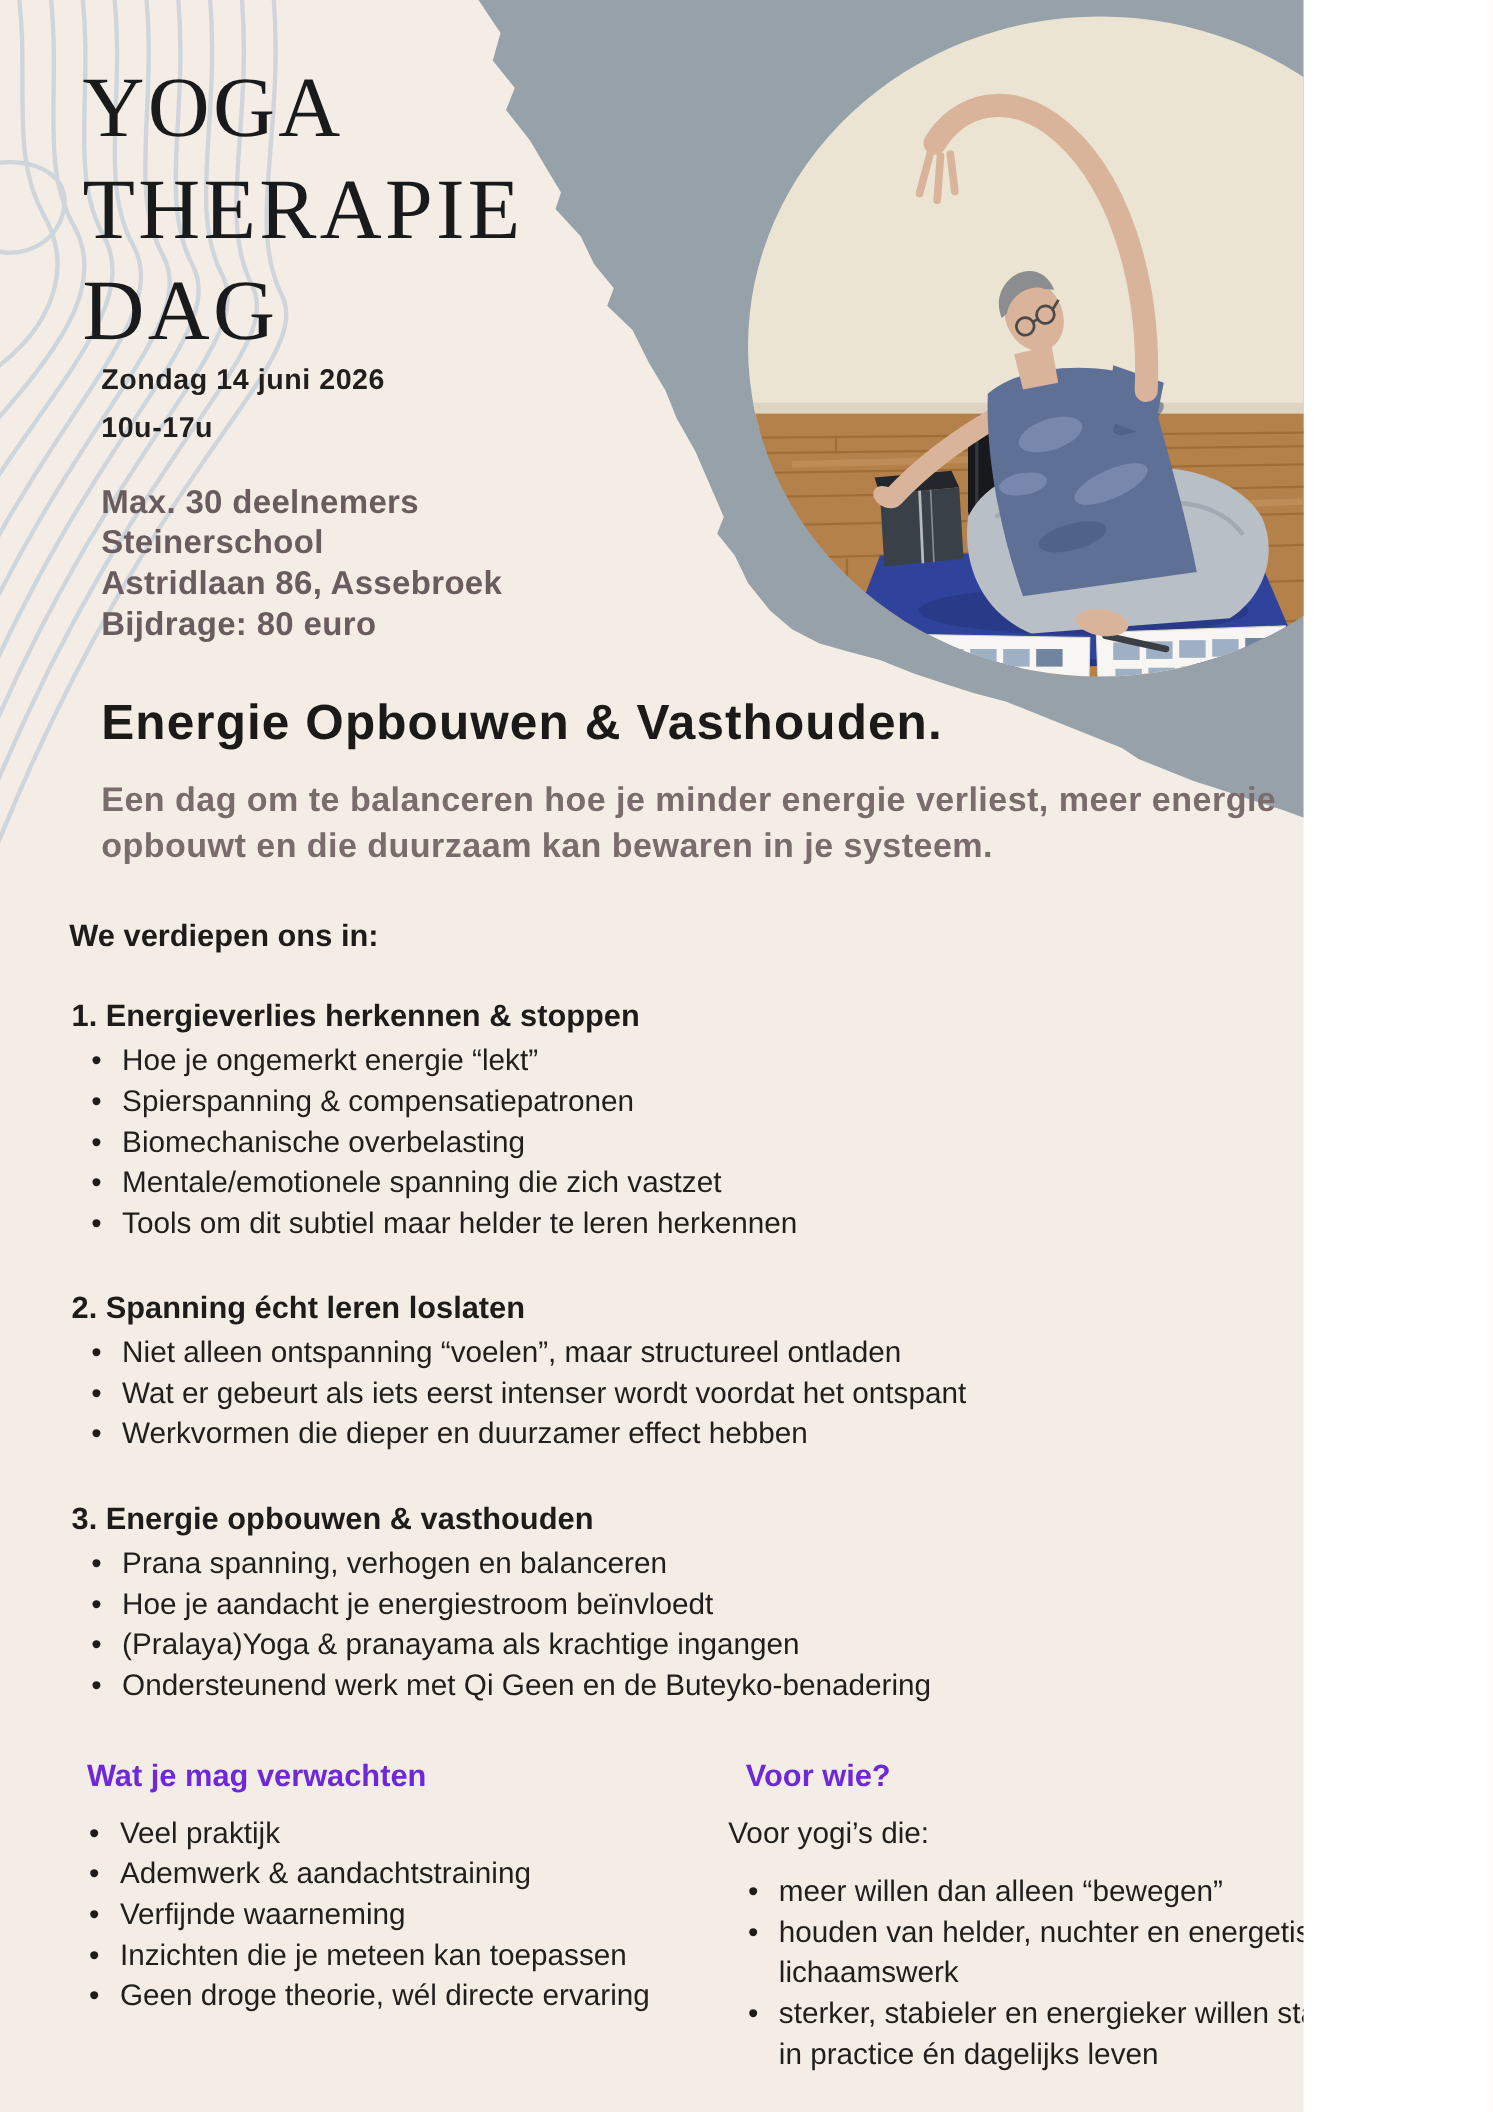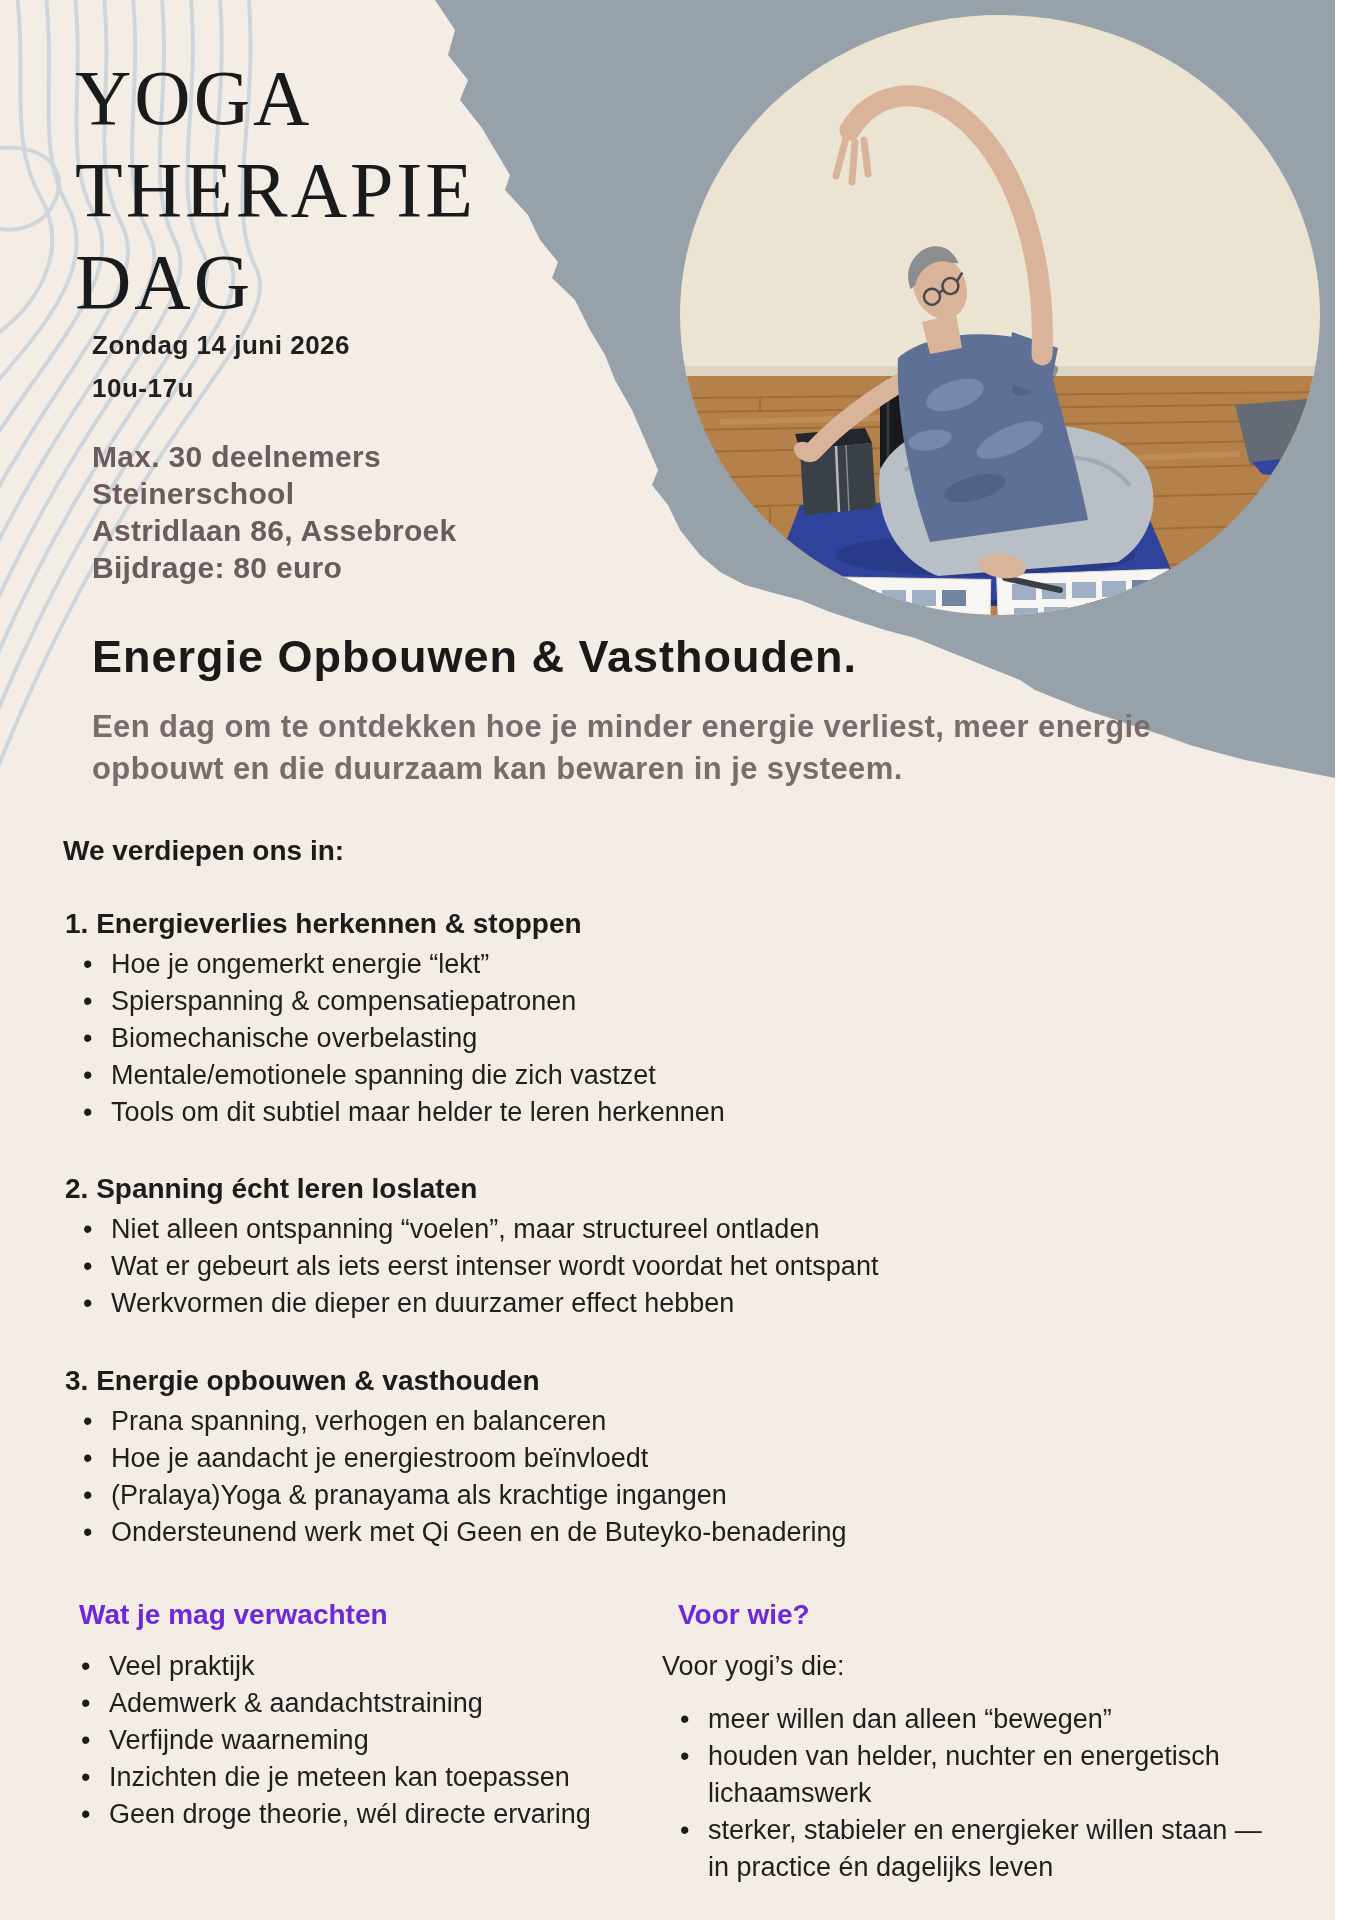--- a/index.html
+++ b/index.html
@@ -1,18 +1,18 @@
 <!DOCTYPE html>
 <html><head>
 <meta charset="utf-8">
 <style>
   html,body{margin:0;padding:0;}
   .page{
     position:relative;
-    width:1335px;height:1920px;
+    width:1185px;height:1920px;
     background:#f4ede5;
     overflow:hidden;
     font-family:"Liberation Sans", sans-serif;
     color:#1d1b18;
   }
   .bg-art{position:absolute;left:0;top:0;z-index:0;}
   .txt{position:absolute;z-index:10;}
 
   .title{
     left:75px;top:52px;
@@ -264,21 +264,21 @@
   </div>
 
   <div class="txt details">
     <div>Max. 30 deelnemers</div>
     <div>Steinerschool</div>
     <div>Astridlaan 86, Assebroek</div>
     <div>Bijdrage: 80 euro</div>
   </div>
 
   <div class="txt h2">Energie Opbouwen &amp; Vasthouden.</div>
-  <div class="txt intro">Een dag om te ontdekken hoe je minder energie verliest, meer energie opbouwt en die duurzaam kan bewaren in je systeem.</div>
+  <div class="txt intro">Een dag om te balanceren hoe je minder energie verliest, meer energie opbouwt en die duurzaam kan bewaren in je systeem.</div>
   <div class="txt leadin">We verdiepen ons in:</div>
 
   <div class="txt section sec-1">
     <h3>1. Energieverlies herkennen &amp; stoppen</h3>
     <ul class="blist">
       <li>Hoe je ongemerkt energie “lekt”</li>
       <li>Spierspanning &amp; compensatiepatronen</li>
       <li>Biomechanische overbelasting</li>
       <li>Mentale/emotionele spanning die zich vastzet</li>
       <li>Tools om dit subtiel maar helder te leren herkennen</li>

